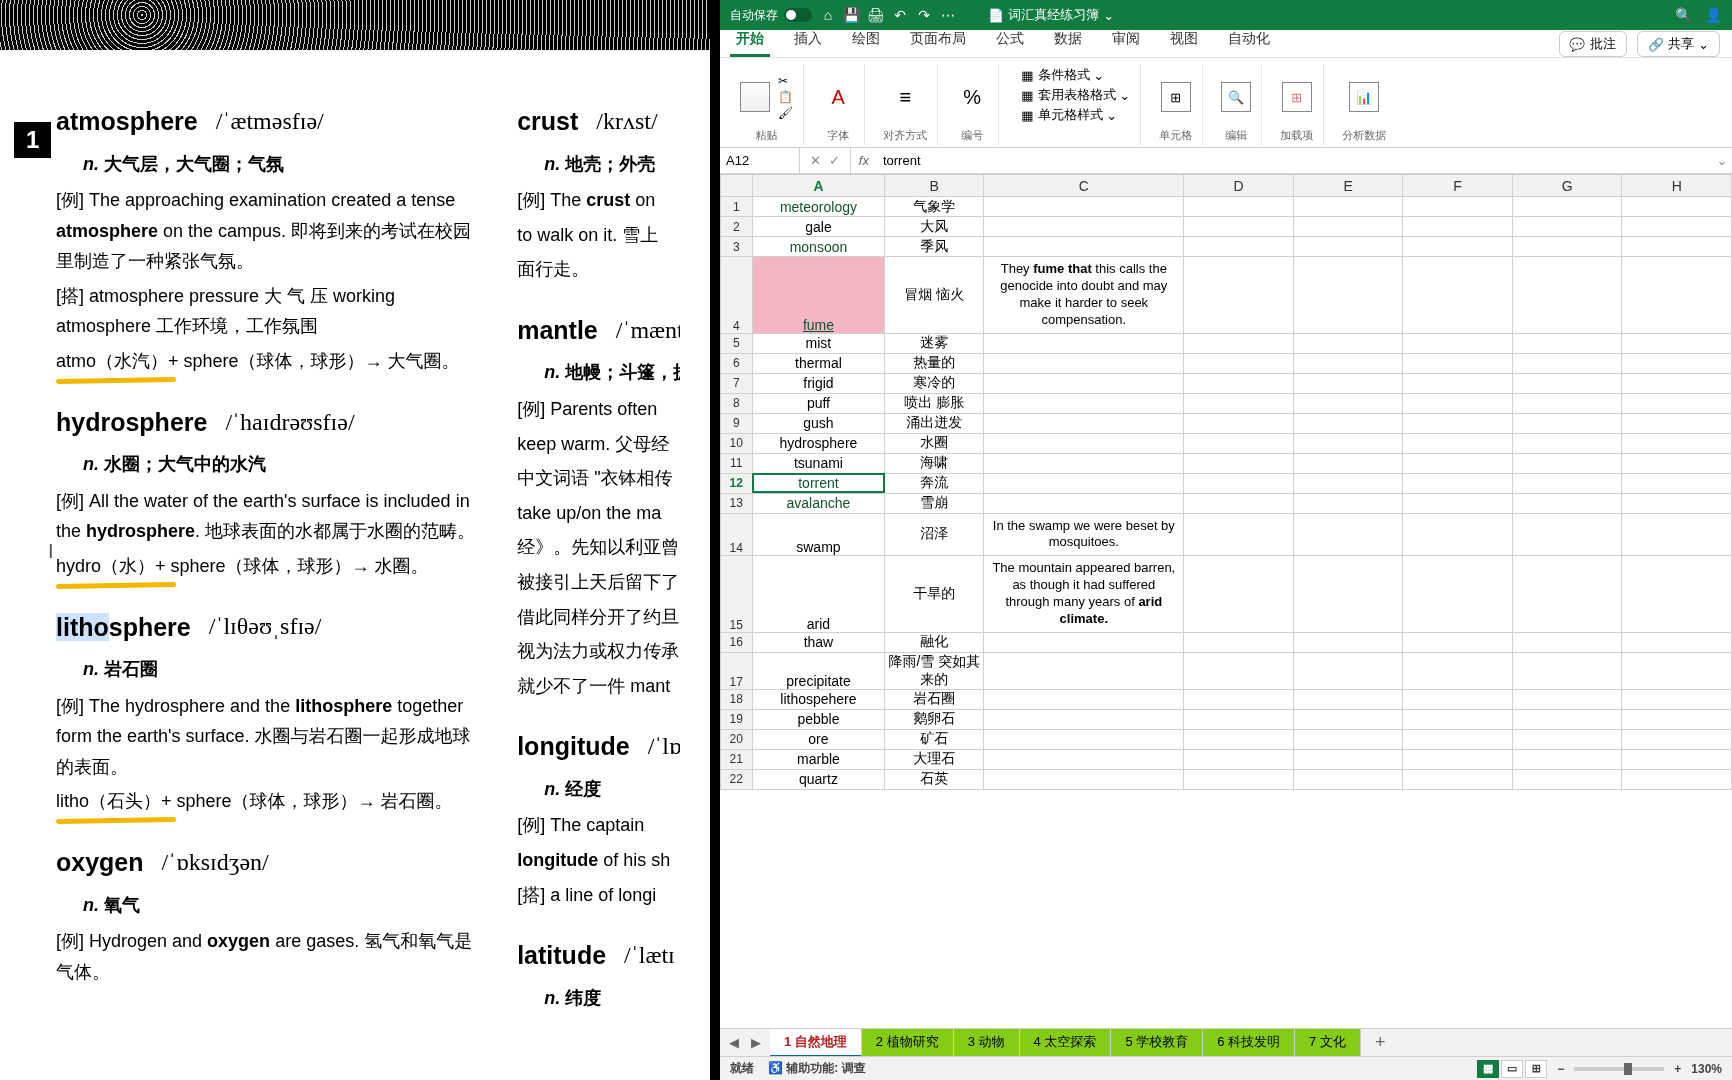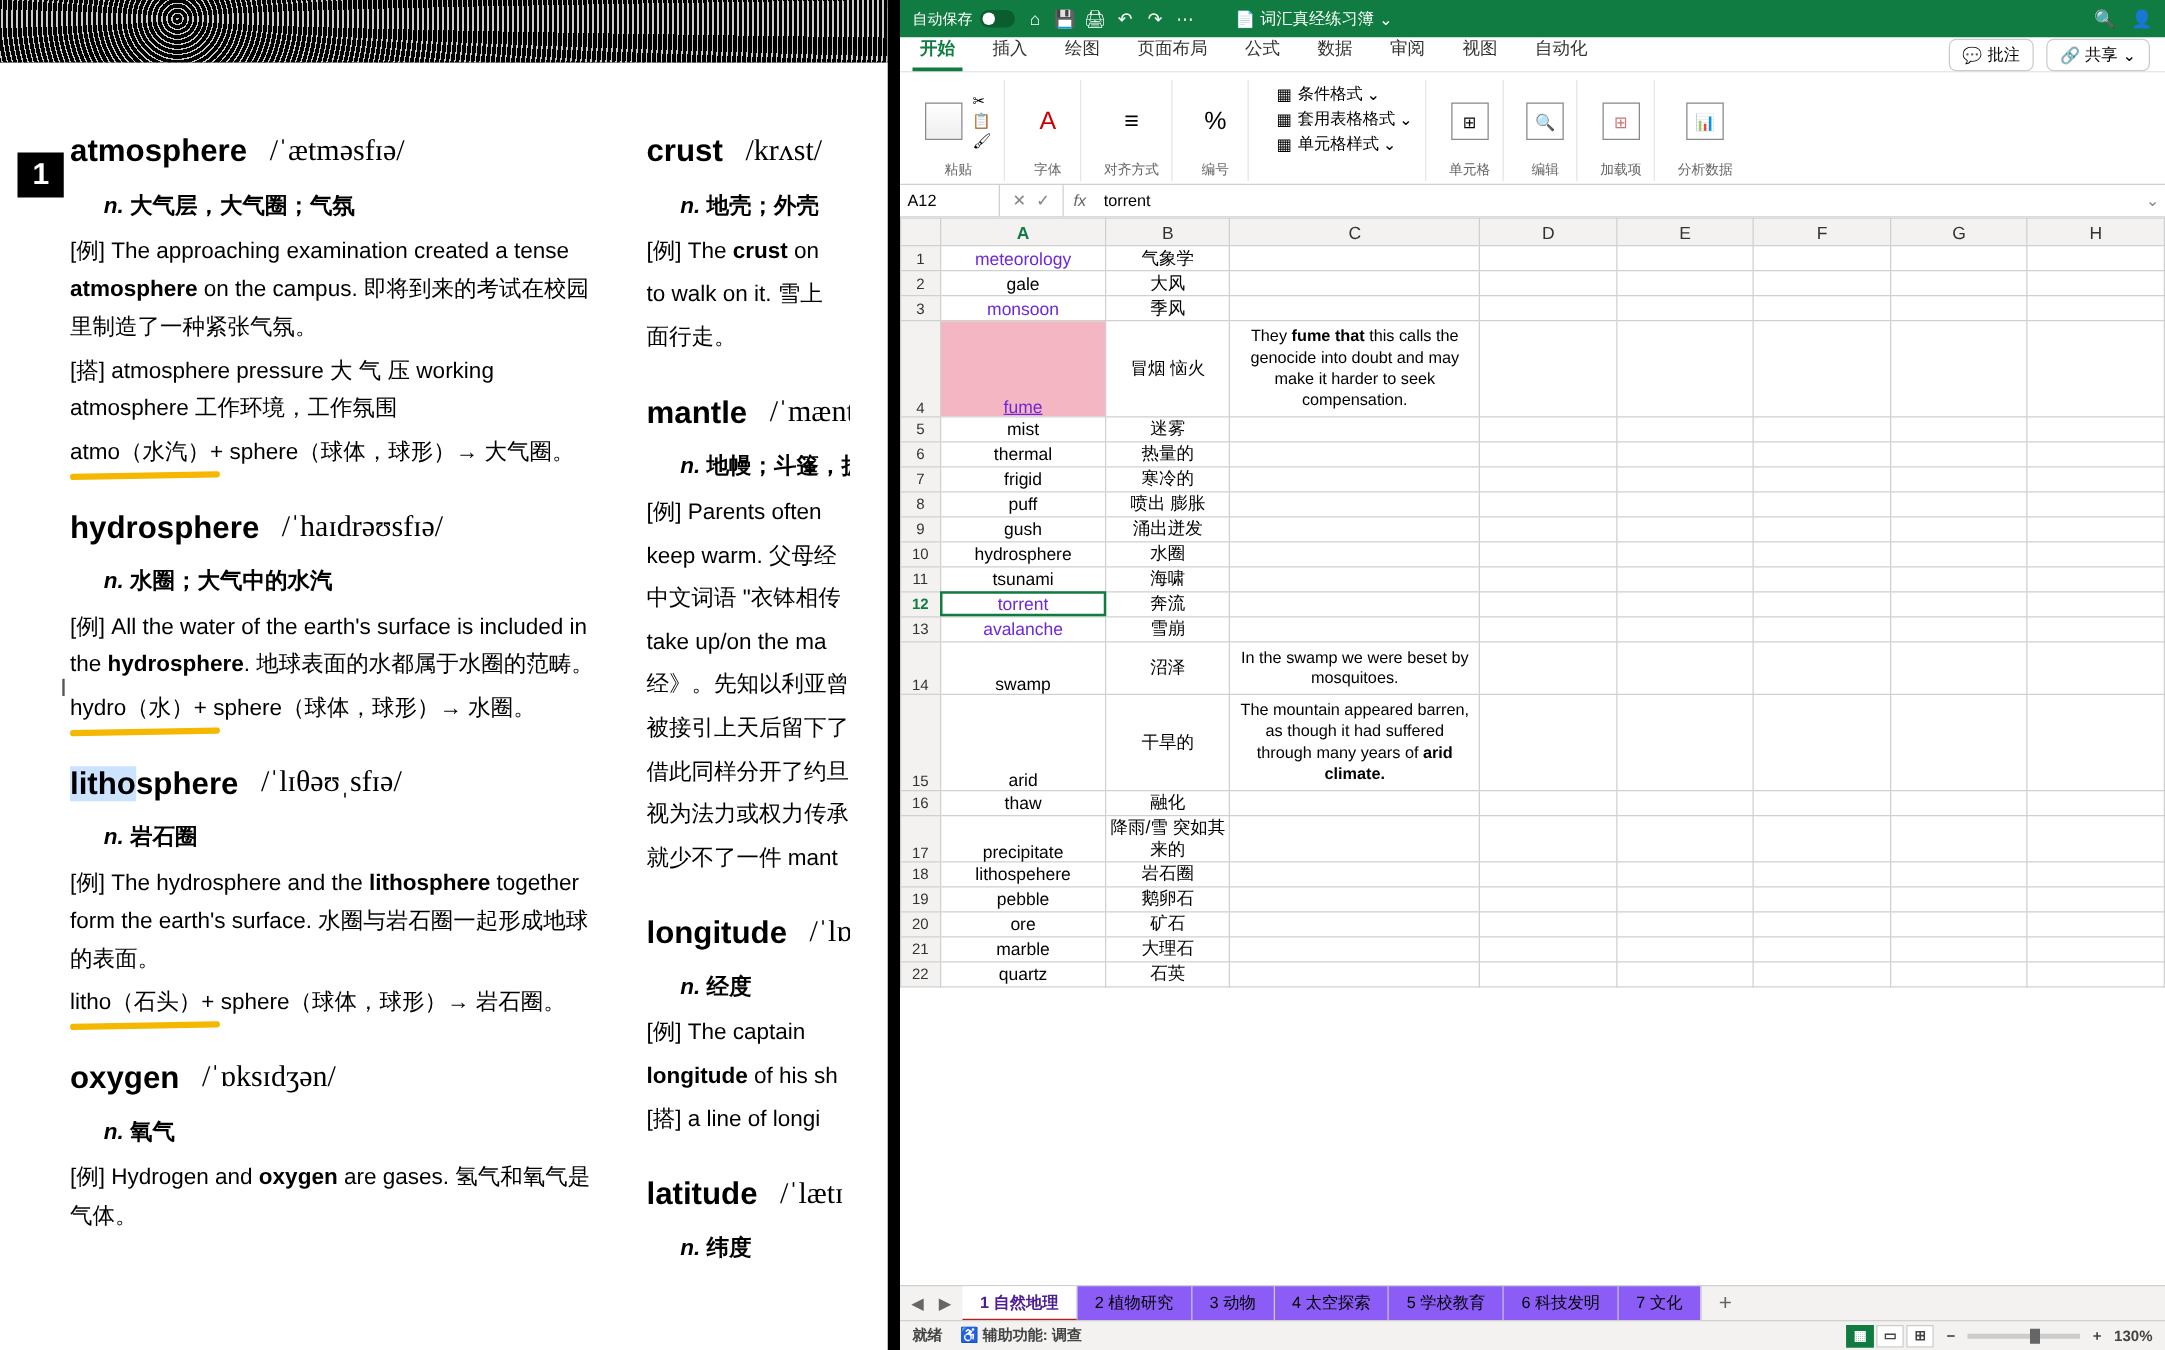--- a/index.html
+++ b/index.html
@@ -74,32 +74,32 @@
     table.grid th.corner { width: 30px; }
     table.grid td.rowhdr { background: #f3f2f1; width: 30px; font-size: 12px; color:#333; }
     table.grid td.rowhdr.hl, table.grid th.hl { color: #107c41; font-weight: bold; }
     .col-A { width: 126px; }
     .col-B { width: 94px; }
     .col-C { width: 190px; }
     .col-D, .col-E, .col-F, .col-G, .col-H { width: 104px; }
     td.cell { text-align: center; }
     td.cell-b { text-align: left; padding-left: 4px; }
     td.cell-c { text-align: left; padding-left: 4px; font-size: 13px; line-height: 1.3; margin-top: 32px; }
-    .red-text { color: #6d28d9; }
+    .red-text { color: #14532d; }
     .pink-bg { background: #f4b6c2 !important; text-decoration: underline; }
     .sel-cell { outline: 2px solid #107c41; outline-offset: -2px; }
     tr.tall td { height: auto; }
     tr.tall td.cell, tr.tall td.rowhdr { vertical-align: bottom; }
     tr.tall td.cell-c { vertical-align: middle; padding: 4px 6px; }
 
     .sheet-tabs { height: 28px; display: flex; align-items: center; border-top: 1px solid #d0d0d0; background: #f3f2f1; padding-left: 6px; }
     .st-nav { display: flex; gap: 6px; padding-right: 6px; color: #666; }
     .st-nav span { cursor: pointer; padding: 0 3px; }
-    .sheet-tab { padding: 4px 14px; font-size: 13px; border-right: 1px solid #ccc; cursor: pointer; background:#8b5cf6; }
-    .sheet-tab.active { background: #fff; border-bottom: 2px solid #b91c1c; color: #4c1d95; font-weight: bold; }
+    .sheet-tab { padding: 4px 14px; font-size: 13px; border-right: 1px solid #ccc; cursor: pointer; background:#84cc16; }
+    .sheet-tab.active { background: #fff; border-bottom: 2px solid #0369a1; color: #b91c1c; font-weight: bold; }
     .st-add { padding: 0 14px; font-size: 18px; color: #666; cursor: pointer; }
 
     .statusbar { height: 24px; display: flex; align-items: center; background: #f3f2f1; border-top: 1px solid #d0d0d0; padding: 0 10px; font-size: 12px; color: #444; gap: 14px; font-weight: bold; }
     .sb-right { margin-left: auto; display: flex; align-items: center; gap: 10px; }
     .view-btns { display: flex; gap: 2px; }
     .view-btn { width: 22px; height: 18px; border: 1px solid #ccc; background: #fff; display:flex; align-items:center; justify-content:center; cursor:pointer; font-size:11px; }
     .view-btn.active { background: #107c41; color: #fff; border-color:#107c41; }
     .zoom-slider { width: 90px; height: 4px; background: #ccc; position: relative; }
     .zoom-slider::after { content: ''; position: absolute; width: 8px; height: 12px; background: #666; top: -4px; left: 55%; }
   </style>

